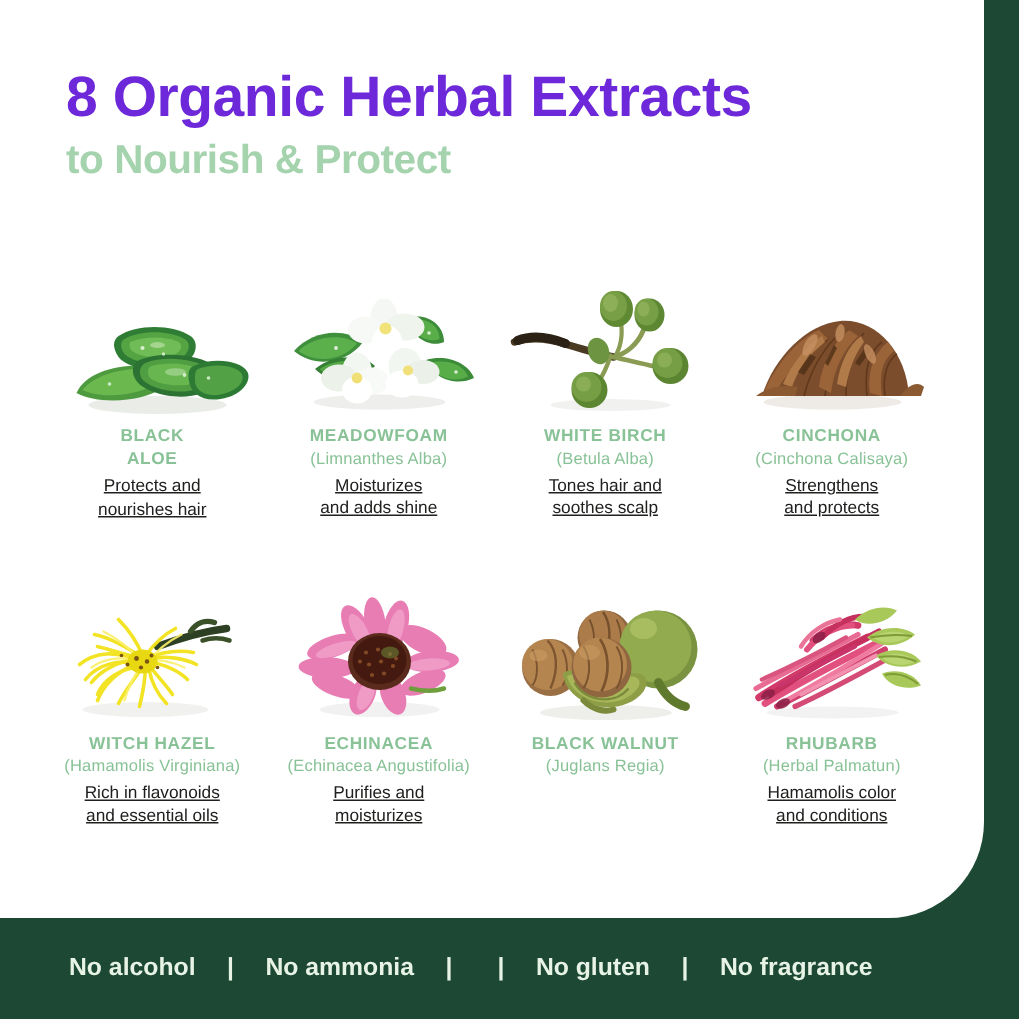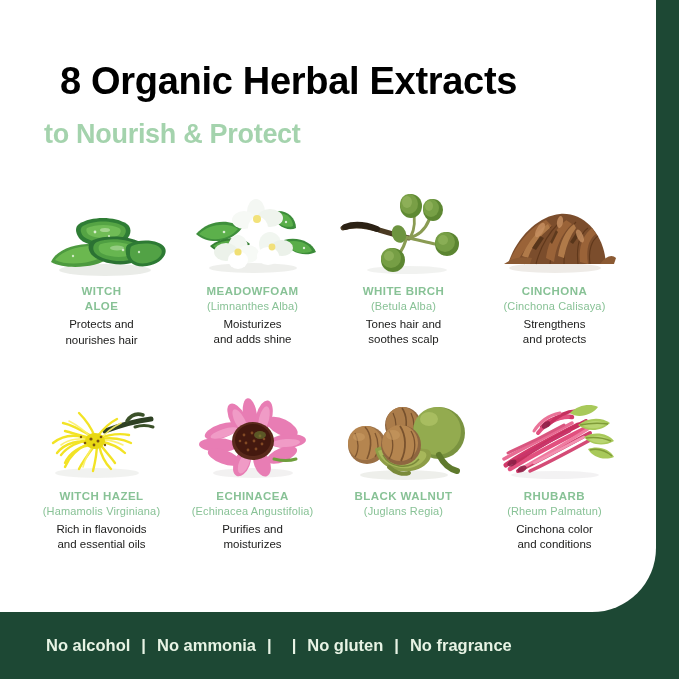--- a/index.html
+++ b/index.html
@@ -43,24 +43,24 @@
   
   .header {
     position: absolute;
     left: 44px;
     top: 44px;
     width: 590px;
   }
   .title-line1 {
     font-size: 38px;
     font-weight: bold;
-    color: #000000;
+    color: #6d28d9;
     letter-spacing: -0.3px;
     line-height: 1.12;
-    margin: 16px;
+    margin: 0;
     white-space: nowrap;
   }
   .title-line2 {
     font-size: 27px;
     font-weight: bold;
     color: #a4d3ad;
     letter-spacing: -0.3px;
     line-height: 1.12;
     margin: 4px 0 0 0;
     white-space: nowrap;
@@ -108,37 +108,38 @@
     font-weight: normal;
     letter-spacing: 0.15px;
     line-height: 1.28;
     margin: 0 0 4px 0;
   }
   .herb-desc {
     color: #20201f;
     font-size: 11.5px;
     line-height: 1.35;
     margin: 0;
+    text-decoration: underline;
   }
 
   
   .claims {
     position: absolute;
     left: 0;
     bottom: 0;
     width: 679px;
     height: 67px;
     display: flex;
     align-items: center;
     padding-left: 46px;
     box-sizing: border-box;
   }
   .claims-inner {
     display: flex;
-    gap: 2px;
+    gap: 12px;
   }
   .claim {
     color: #e7f3e4;
     font-size: 16.5px;
     font-weight: bold;
     white-space: nowrap;
   }
   .claim-sep {
     color: #e7f3e4;
     font-size: 16.5px;
@@ -179,21 +180,21 @@
           <ellipse cx="70" cy="44" rx="5" ry="2" fill="#cfe9c0" opacity=".55"></ellipse>
           <ellipse cx="82" cy="62" rx="7" ry="2.5" fill="#cfe9c0" opacity=".45"></ellipse>
           <circle cx="60" cy="46" r="1.4" fill="#eaf7e2" opacity=".85"></circle>
           <circle cx="74" cy="50" r="1.1" fill="#eaf7e2" opacity=".8"></circle>
           <circle cx="88" cy="64" r="1.3" fill="#eaf7e2" opacity=".8"></circle>
           <circle cx="104" cy="66" r="1.2" fill="#eaf7e2" opacity=".8"></circle>
           <circle cx="38" cy="70" r="1.2" fill="#eaf7e2" opacity=".8"></circle>
         </svg>
       </div>
       <div class="herb-name">
-        <span>WITCH</span><br>
+        <span>BLACK</span><br>
         <span>ALOE</span>
       </div>
       <div class="herb-latin"></div>
       <div class="herb-desc">
         <span>Protects and</span><br>
         <span>nourishes hair</span>
       </div>
     </div>
 
     <div class="cell">
@@ -512,23 +513,23 @@
             <path d="M102 59 C110 57 118 60 124 65"></path>
           </g>
           <g fill="#8b1f46" opacity=".85">
             <ellipse cx="24" cy="72" rx="5" ry="3" transform="rotate(-28 24 72)"></ellipse>
             <ellipse cx="34" cy="78" rx="5" ry="3" transform="rotate(-26 34 78)"></ellipse>
             <ellipse cx="58" cy="34" rx="5" ry="3" transform="rotate(-38 58 34)"></ellipse>
           </g>
         </svg>
       </div>
       <div class="herb-name">RHUBARB</div>
-      <div class="herb-latin">(Rheum Palmatun)</div>
-      <div class="herb-desc">
-        <span>Cinchona color</span><br>
+      <div class="herb-latin">(Herbal Palmatun)</div>
+      <div class="herb-desc">
+        <span>Hamamolis color</span><br>
         <span>and conditions</span>
       </div>
     </div>
 
   </div>
 
   <div class="claims">
     <div class="claims-inner">
       <span class="claim">No alcohol</span>
       <span class="claim-sep">|</span>

